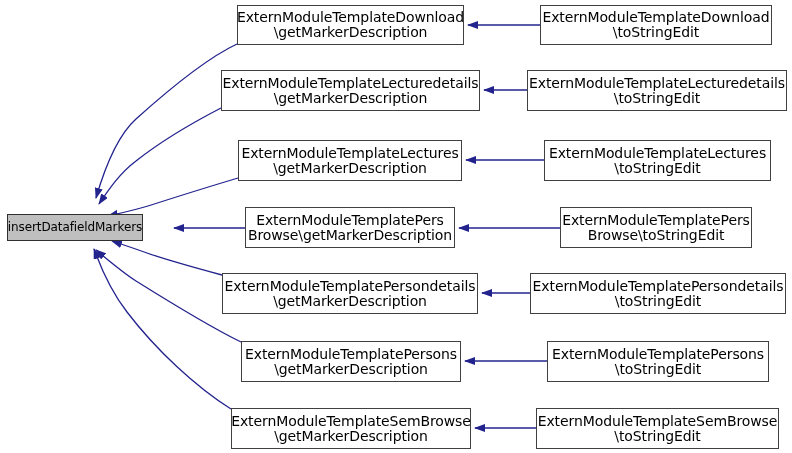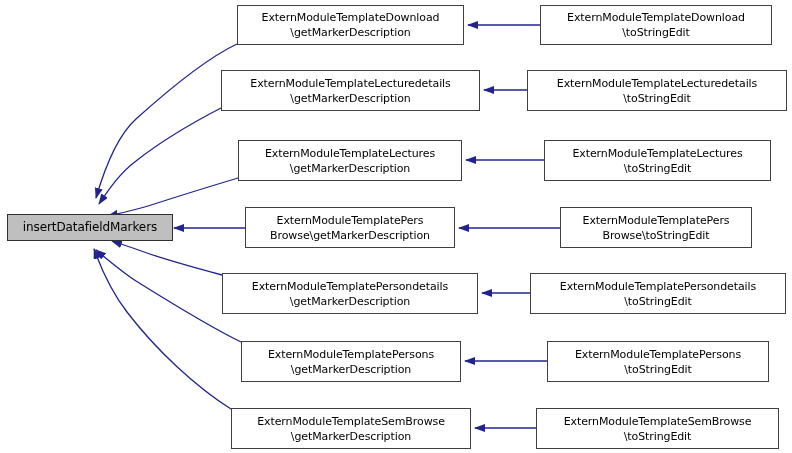--- a/index.html
+++ b/index.html
@@ -26,21 +26,21 @@
   .node {
     position: absolute;
     box-sizing: border-box;
     display: flex;
     align-items: center;
     justify-content: center;
     text-align: center;
     border: 1px solid #404040;
     background: #ffffff;
     color: #000000;
-    font-size: 11px;
+    font-size: 14px;
     line-height: 15px;
     letter-spacing: -0.1px;
     white-space: pre-line;
     z-index: 2;
   }
   .node.root {
     background: #bfbfbf;
     border: 1px solid #303030;
     font-size: 12px;
   }
@@ -75,21 +75,21 @@
         <path d="M 527,90 L 484,90" fill="none" stroke="#23238e" stroke-width="1.3" marker-end="url(#arrowhead)"></path>
         <path d="M 544,160 L 466,160" fill="none" stroke="#23238e" stroke-width="1.3" marker-end="url(#arrowhead)"></path>
         <path d="M 560,228 L 459,228" fill="none" stroke="#23238e" stroke-width="1.3" marker-end="url(#arrowhead)"></path>
         <path d="M 530,293 L 482,293" fill="none" stroke="#23238e" stroke-width="1.3" marker-end="url(#arrowhead)"></path>
         <path d="M 547,361 L 465,361" fill="none" stroke="#23238e" stroke-width="1.3" marker-end="url(#arrowhead)"></path>
         <path d="M 536,428 L 475,428" fill="none" stroke="#23238e" stroke-width="1.3" marker-end="url(#arrowhead)"></path>
       </g>
   </svg>
 
   <div id="nodes">
-      <div class="node root" style="left: 7px; top: 214px; width: 166px; height: 27px;"><span class="lbl">insertDatafieldMarkers</span></div>
+      <div class="node root" style="left: 7px; top: 214px; width: 136px; height: 27px;"><span class="lbl">insertDatafieldMarkers</span></div>
       <div class="node" style="left: 237px; top: 5px; width: 227px; height: 40px;"><span class="lbl">ExternModuleTemplateDownload
 \getMarkerDescription</span></div>
       <div class="node" style="left: 221px; top: 70px; width: 259px; height: 41px;"><span class="lbl">ExternModuleTemplateLecturedetails
 \getMarkerDescription</span></div>
       <div class="node" style="left: 238px; top: 140px; width: 224px; height: 41px;"><span class="lbl">ExternModuleTemplateLectures
 \getMarkerDescription</span></div>
       <div class="node" style="left: 245px; top: 207px; width: 210px; height: 41px;"><span class="lbl">ExternModuleTemplatePers
 Browse\getMarkerDescription</span></div>
       <div class="node" style="left: 222px; top: 273px; width: 256px; height: 41px;"><span class="lbl">ExternModuleTemplatePersondetails
 \getMarkerDescription</span></div>

